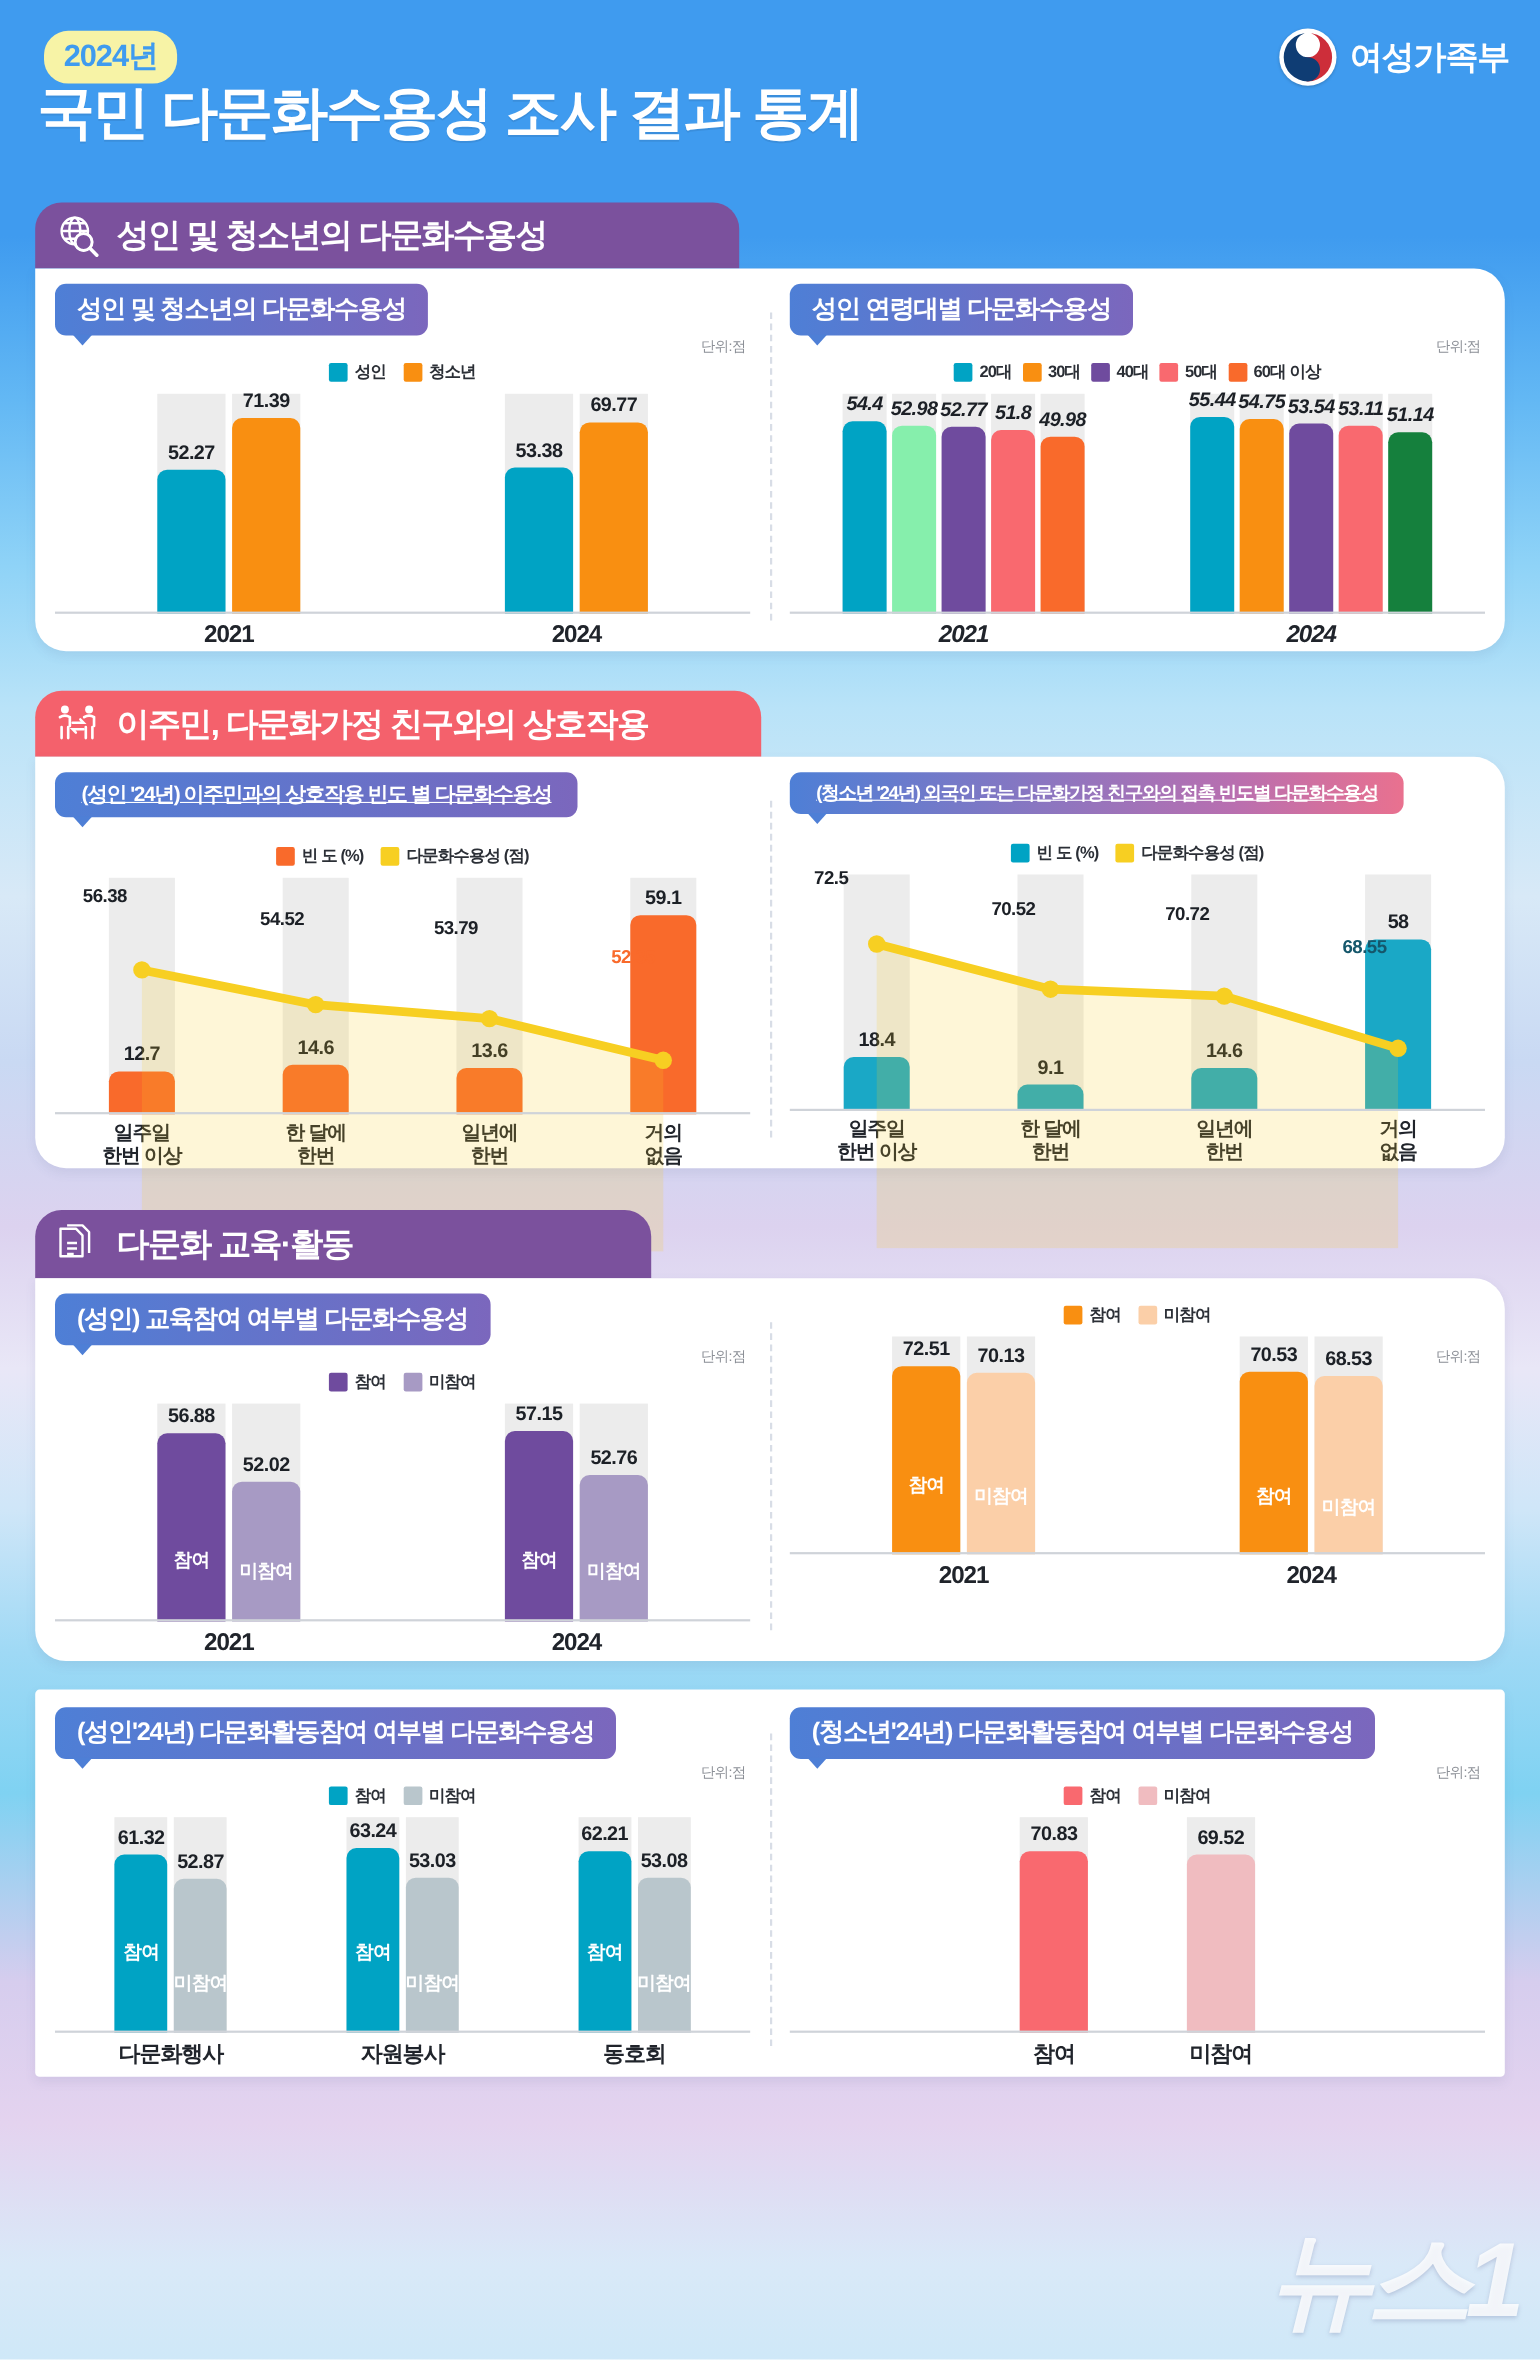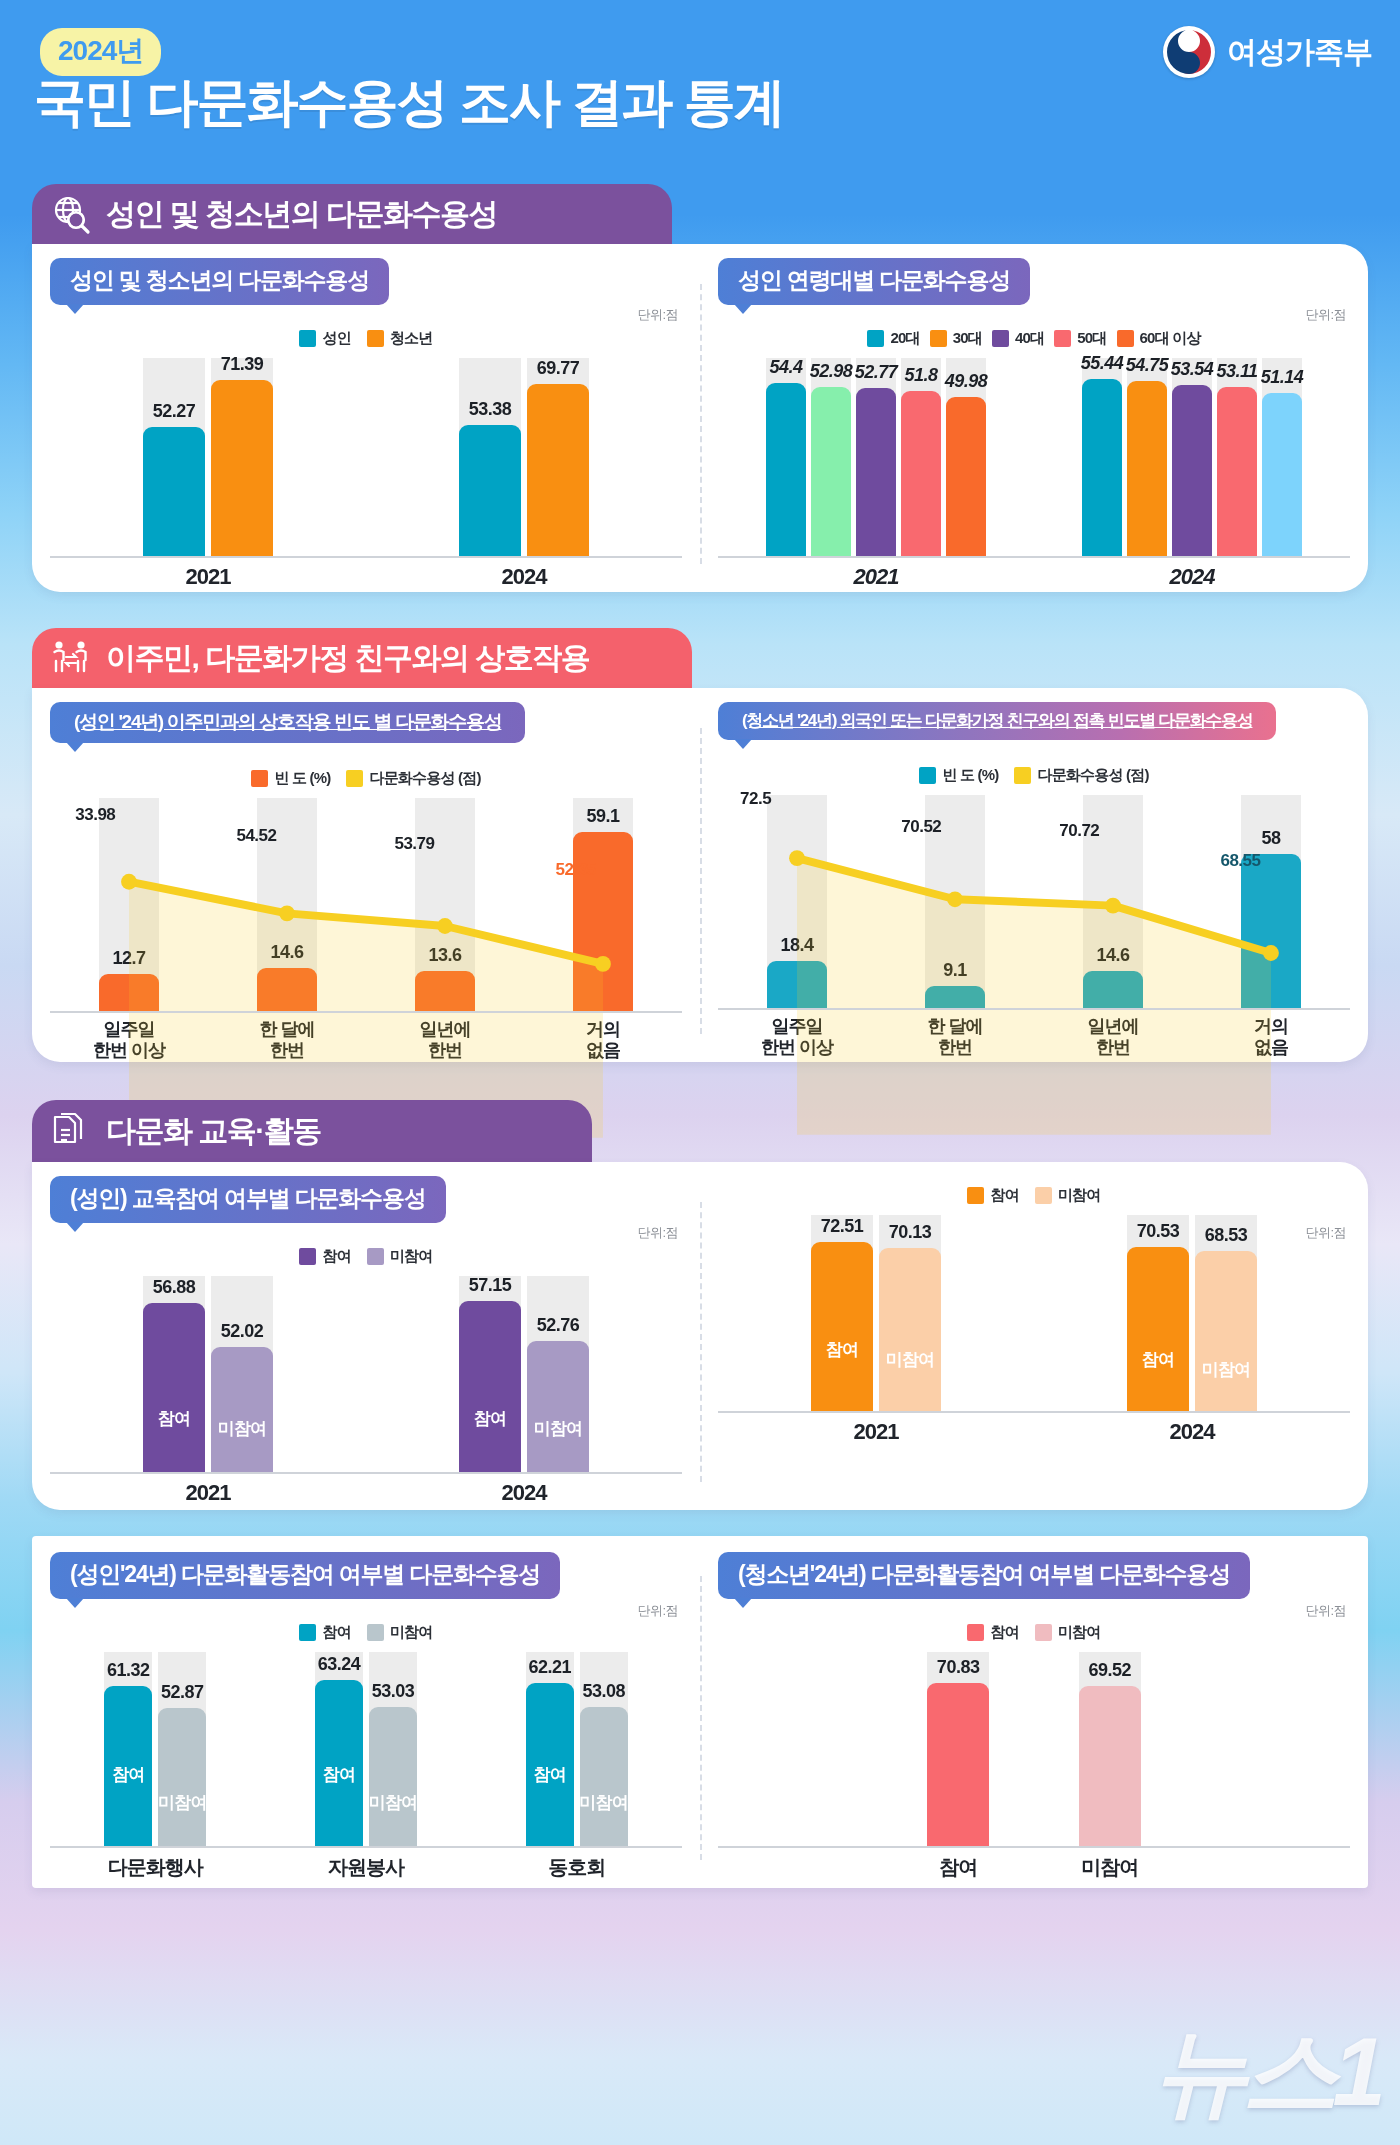--- a/index.html
+++ b/index.html
@@ -271,21 +271,21 @@
                   <div class="bar" style="height:86.4%;background:#6f4b9e">
                     <span class="bar-val">53.54</span>
                   </div>
                 </div>
               <div class="slot" style="width:40px;">
                   <div class="bar" style="height:85.7%;background:#f9696f">
                     <span class="bar-val">53.11</span>
                   </div>
                 </div>
               <div class="slot" style="width:40px;">
-                  <div class="bar" style="height:82.5%;background:#7dd3fc">
+                  <div class="bar" style="height:82.5%;background:#15803d">
                     <span class="bar-val">51.14</span>
                   </div>
                 </div>
             </div>
           </div>
           <div class="axis-line"></div>
         </div>
         <div class="xticks">
           <div class="xtick">2021</div>
           <div class="xtick">2024</div>
@@ -362,21 +362,21 @@
             <polygon points="50,53 150,73 250,81 350,105 350,215 50,215" fill="#f7cf22" opacity="0.18"></polygon>
             <polyline points="50,53 150,73 250,81 350,105" fill="none" stroke="#f7cf22" stroke-width="5" stroke-linejoin="round" stroke-linecap="round"></polyline>
           </svg>
           <svg class="lineoverlay" viewBox="0 0 400 215">
             <circle cx="50" cy="53" r="5" fill="#f7cf22"></circle>
             <circle cx="150" cy="73" r="5" fill="#f7cf22"></circle>
             <circle cx="250" cy="81" r="5" fill="#f7cf22"></circle>
             <circle cx="350" cy="105" r="5" fill="#f7cf22"></circle>
           </svg>
 
-          <span class="lbl-line" style="left:4%;top:7px;">33.98</span>
+          <span class="lbl-line" style="left:4%;top:7px;">56.38</span>
           <span class="lbl-line" style="left:29.5%;top:28px;">54.52</span>
           <span class="lbl-line" style="left:54.5%;top:36px;">53.79</span>
           <span class="lbl-line" style="left:80%;top:62px;color:#f96a2b;">52.35</span>
 
           <div class="axis-line"></div>
         </div>
         <div class="xticks">
           <div class="xtick small">
             <div>일주일</div>
               <div>한번 이상</div>

